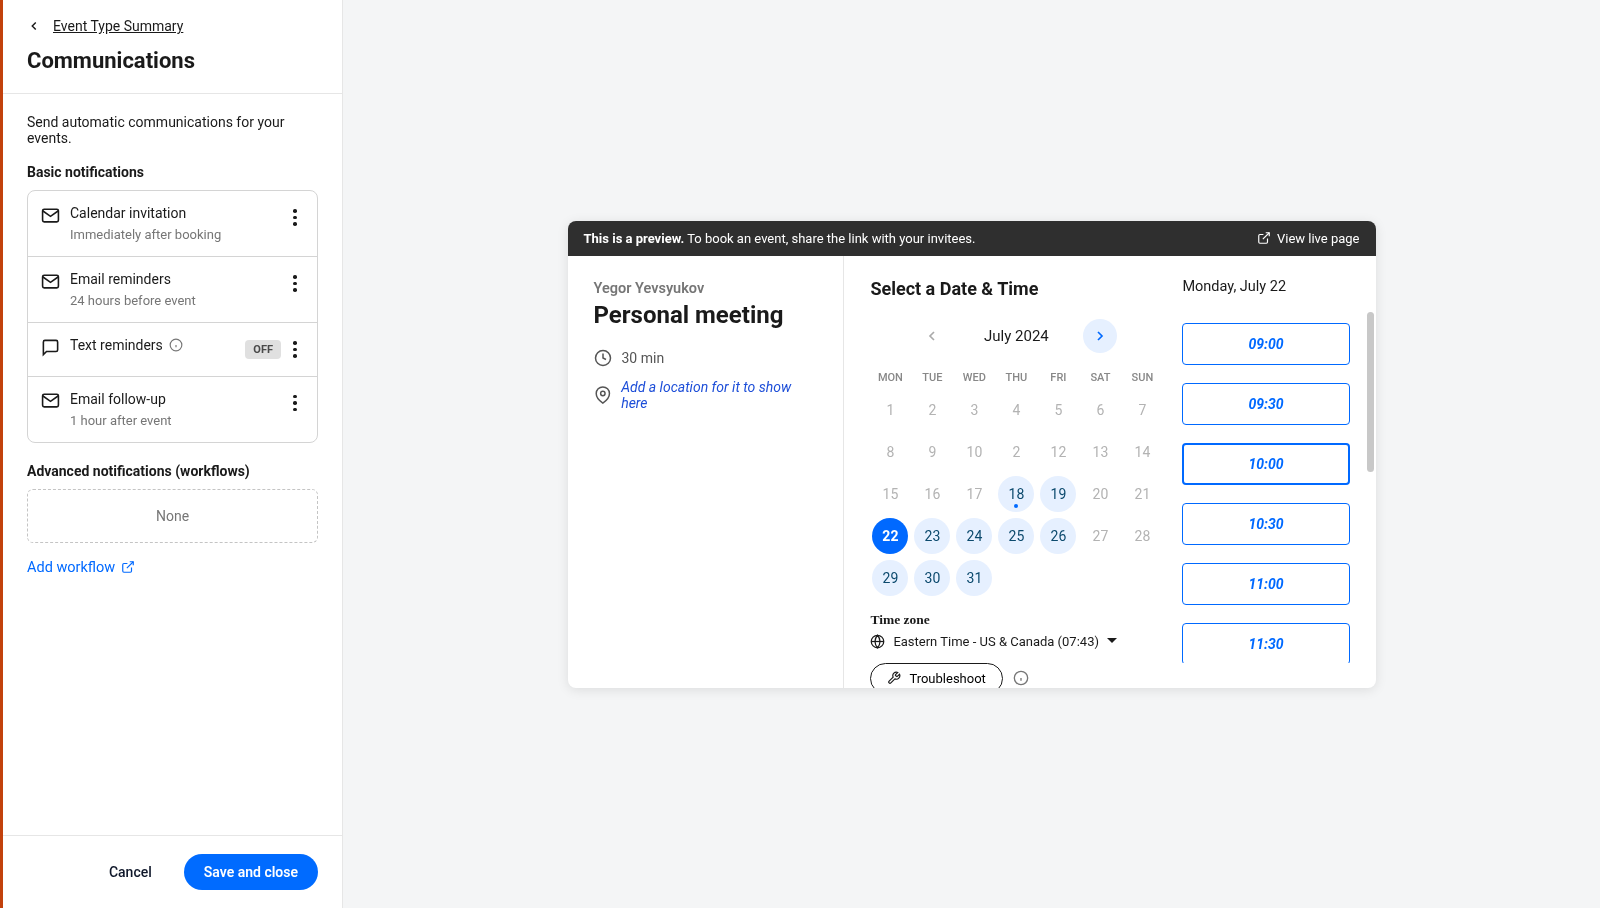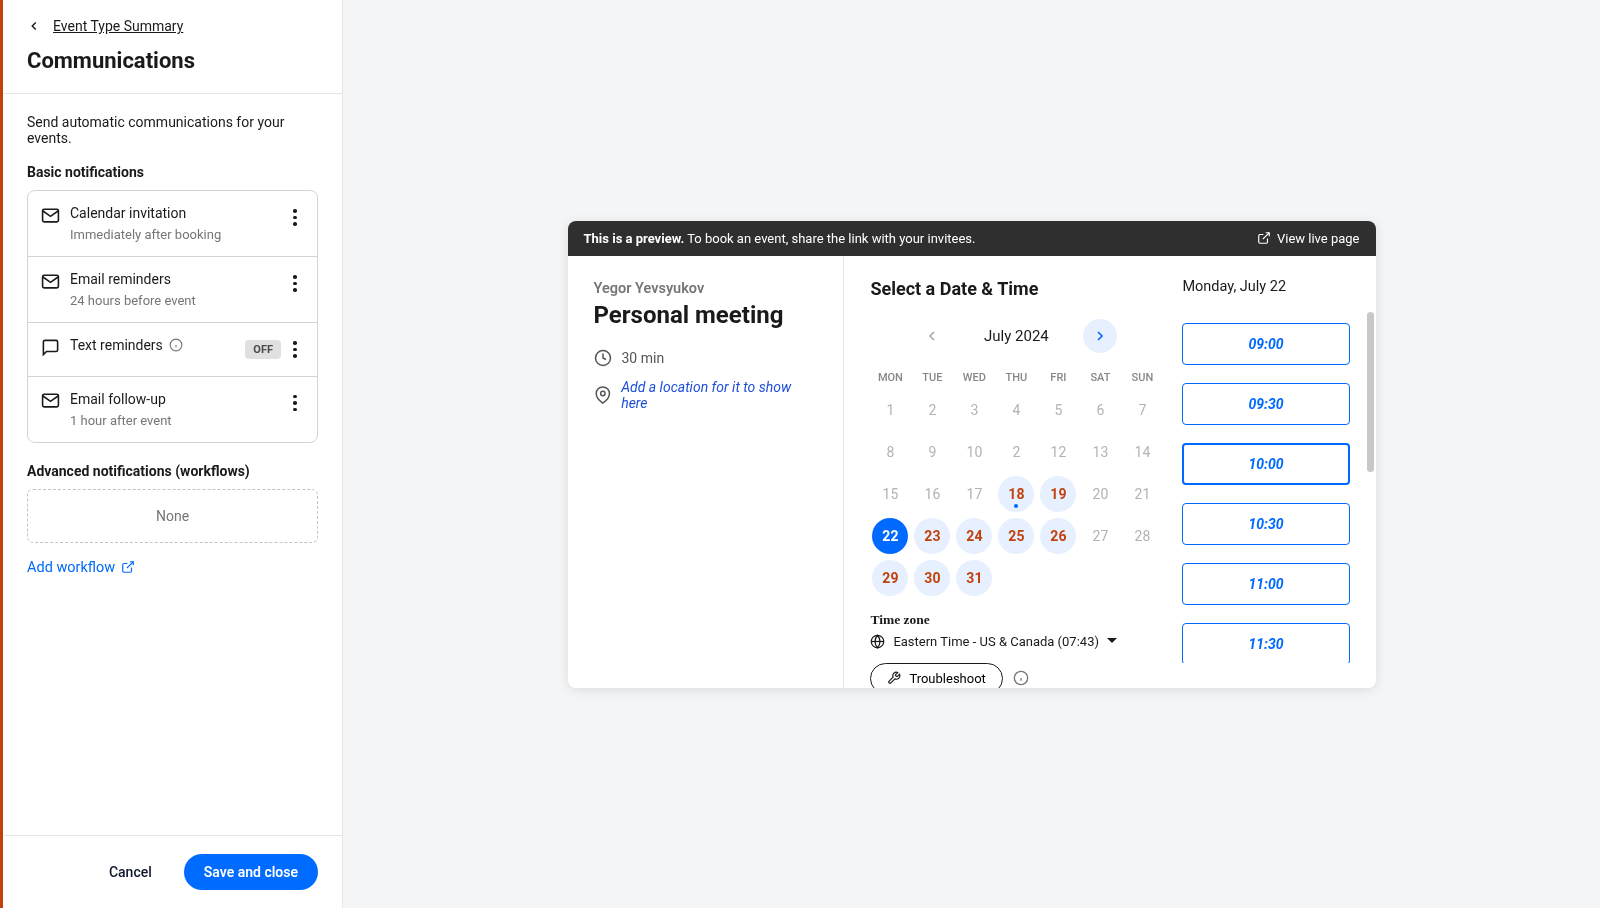--- a/index.html
+++ b/index.html
@@ -47,21 +47,21 @@
   .preview-mid { flex: 1; padding: 22px 20px 16px 26px; position: relative;}
   .sel-title { font-size: 18px; font-weight: 700; color: #1a1a1a; margin-bottom: 20px;}
   .cal-nav { display: flex; align-items: center; justify-content: center; gap: 22px; margin-bottom: 14px;}
   .cal-nav-btn { width: 34px; height: 34px; border-radius: 50%; display:flex; align-items:center; justify-content:center; cursor:pointer;}
   .cal-nav-btn.active { background: #e6f0ff; color: #0069ff;}
   .cal-nav-btn.disabled { color: #aaa; }
   .month-label { font-size: 15px; color: #1a1a1a; min-width: 90px; text-align:center;}
   .cal-grid { display: grid; grid-template-columns: repeat(7, 40px); gap: 2px 2px; justify-content: start;}
   .dow { font-size: 11px; color: #888; text-align: center; padding: 4px 0; font-weight: 500;}
   .day { width: 36px; height: 36px; display: flex; align-items: center; justify-content: center; font-size: 14px; color: #b3b3b3; border-radius: 50%; margin: 2px auto; position:relative;}
-  .day.avail { background: #e6f0ff; color: #c2410c; font-weight: 700; cursor: pointer; text-align: center;}
+  .day.avail { background: #e6f0ff; color: #0c4a6e; font-weight: 400; cursor: pointer; text-align: center;}
   .day.selected { background: #0069ff; color: #fff; font-weight: 700; cursor:pointer;}
   .day.today::after { content:''; position:absolute; bottom:4px; width:4px; height:4px; background:#0069ff; border-radius:50%;}
   .tz-section { margin-top: 14px; }
   .tz-label { font-size: 13.5px; font-weight: 700; color: #1a1a1a; margin-bottom: 6px; font-family: Liberation Serif, serif;}
   .tz-value { font-size: 13px; color: #1a1a1a; display:flex; align-items:center; gap:8px; cursor:pointer;}
   .troubleshoot-row { display:flex; align-items:center; gap:10px; margin-top:14px;}
   .troubleshoot { border: 1px solid #1a1a1a; border-radius: 20px; padding: 7px 16px; font-size: 13px; background: #fff; cursor:pointer; display:inline-flex; align-items:center; gap:8px;}
   .preview-right { width: 198px; padding: 22px 14px 0 0; position:relative;}
   .date-label { font-size: 14.5px; color: #1a1a1a; margin-bottom: 28px;}
   .slots { display:flex; flex-direction:column; gap:18px; padding-right: 12px; height: 340px; overflow:hidden;font-style:italic;}

